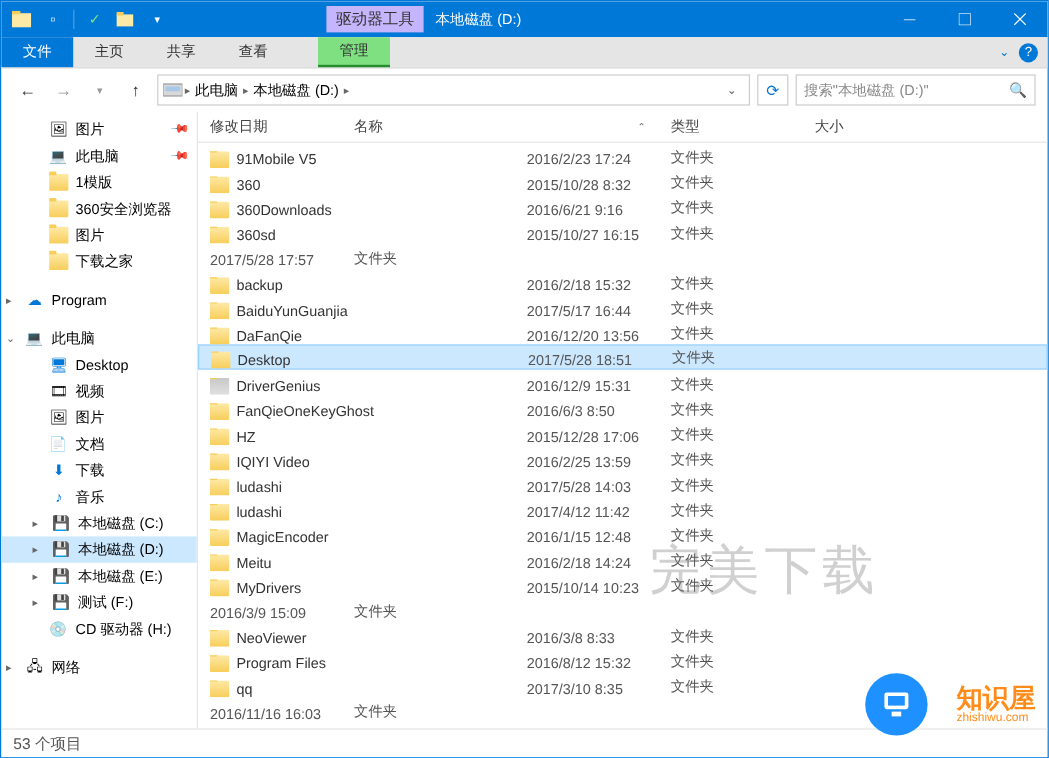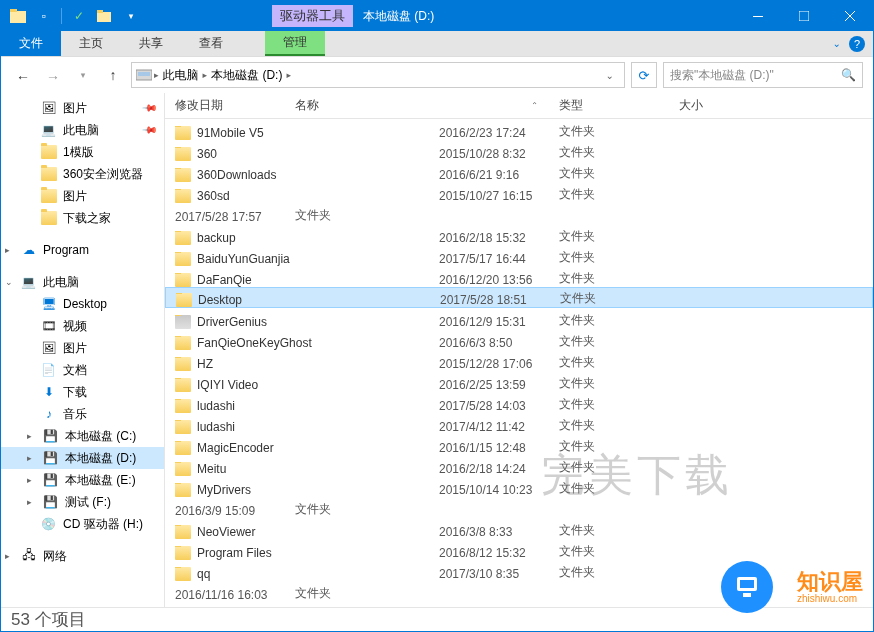--- a/index.html
+++ b/index.html
@@ -66,21 +66,21 @@
 .cell { padding: 0 10px; overflow: hidden; white-space: nowrap; }
 .cell.name { width: 264px; display: flex; align-items: center; gap: 6px; }
 .cell.date { width: 120px; color: #555; }
 .cell.type { width: 120px; color: #555; }
 .cell.size { width: 100px; }
 .ficon { width: 16px; height: 14px; background: linear-gradient(#ffe9a6, #f7ce5b); border-radius: 1px; position: relative; flex-shrink: 0; }
 .ficon::before { content: ""; position: absolute; top: -2px; left: 0; width: 6px; height: 3px; background: #f7ce5b; border-radius: 1px 1px 0 0; }
 .ficon.special { background: linear-gradient(#c8c8c8, #e0e0e0); }
 
 
-.status { height: 24px; border-top: 1px solid #e5e5e5; display: flex; align-items: center; padding: 0 10px; font-size: 17px; color: #555; }
+.status { height: 24px; border-top: 1px solid #e5e5e5; display: flex; align-items: center; padding: 0 10px; font-size: 13px; color: #555; }
 
 
 .watermark { position: absolute; right: 140px; top: 445px; font-size: 44px; color: rgba(120,120,120,0.35); font-family: Liberation Sans, sans-serif; pointer-events: none; letter-spacing: 4px; }
 .logo-badge { position: absolute; right: 10px; bottom: 18px; display: flex; align-items: center; gap: 24px; pointer-events: none; }
 .logo-circle { width: 52px; height: 52px; border-radius: 50%; background: #1e90ff; display: flex; align-items: center; justify-content: center; color: #fff; }
 .logo-text { font-size: 22px; font-weight: bold; color: #ff8c1a; line-height: 1; }
 .logo-sub { font-size: 10px; color: #ff8c1a; }
 
 svg { display: block; }
 </style>

